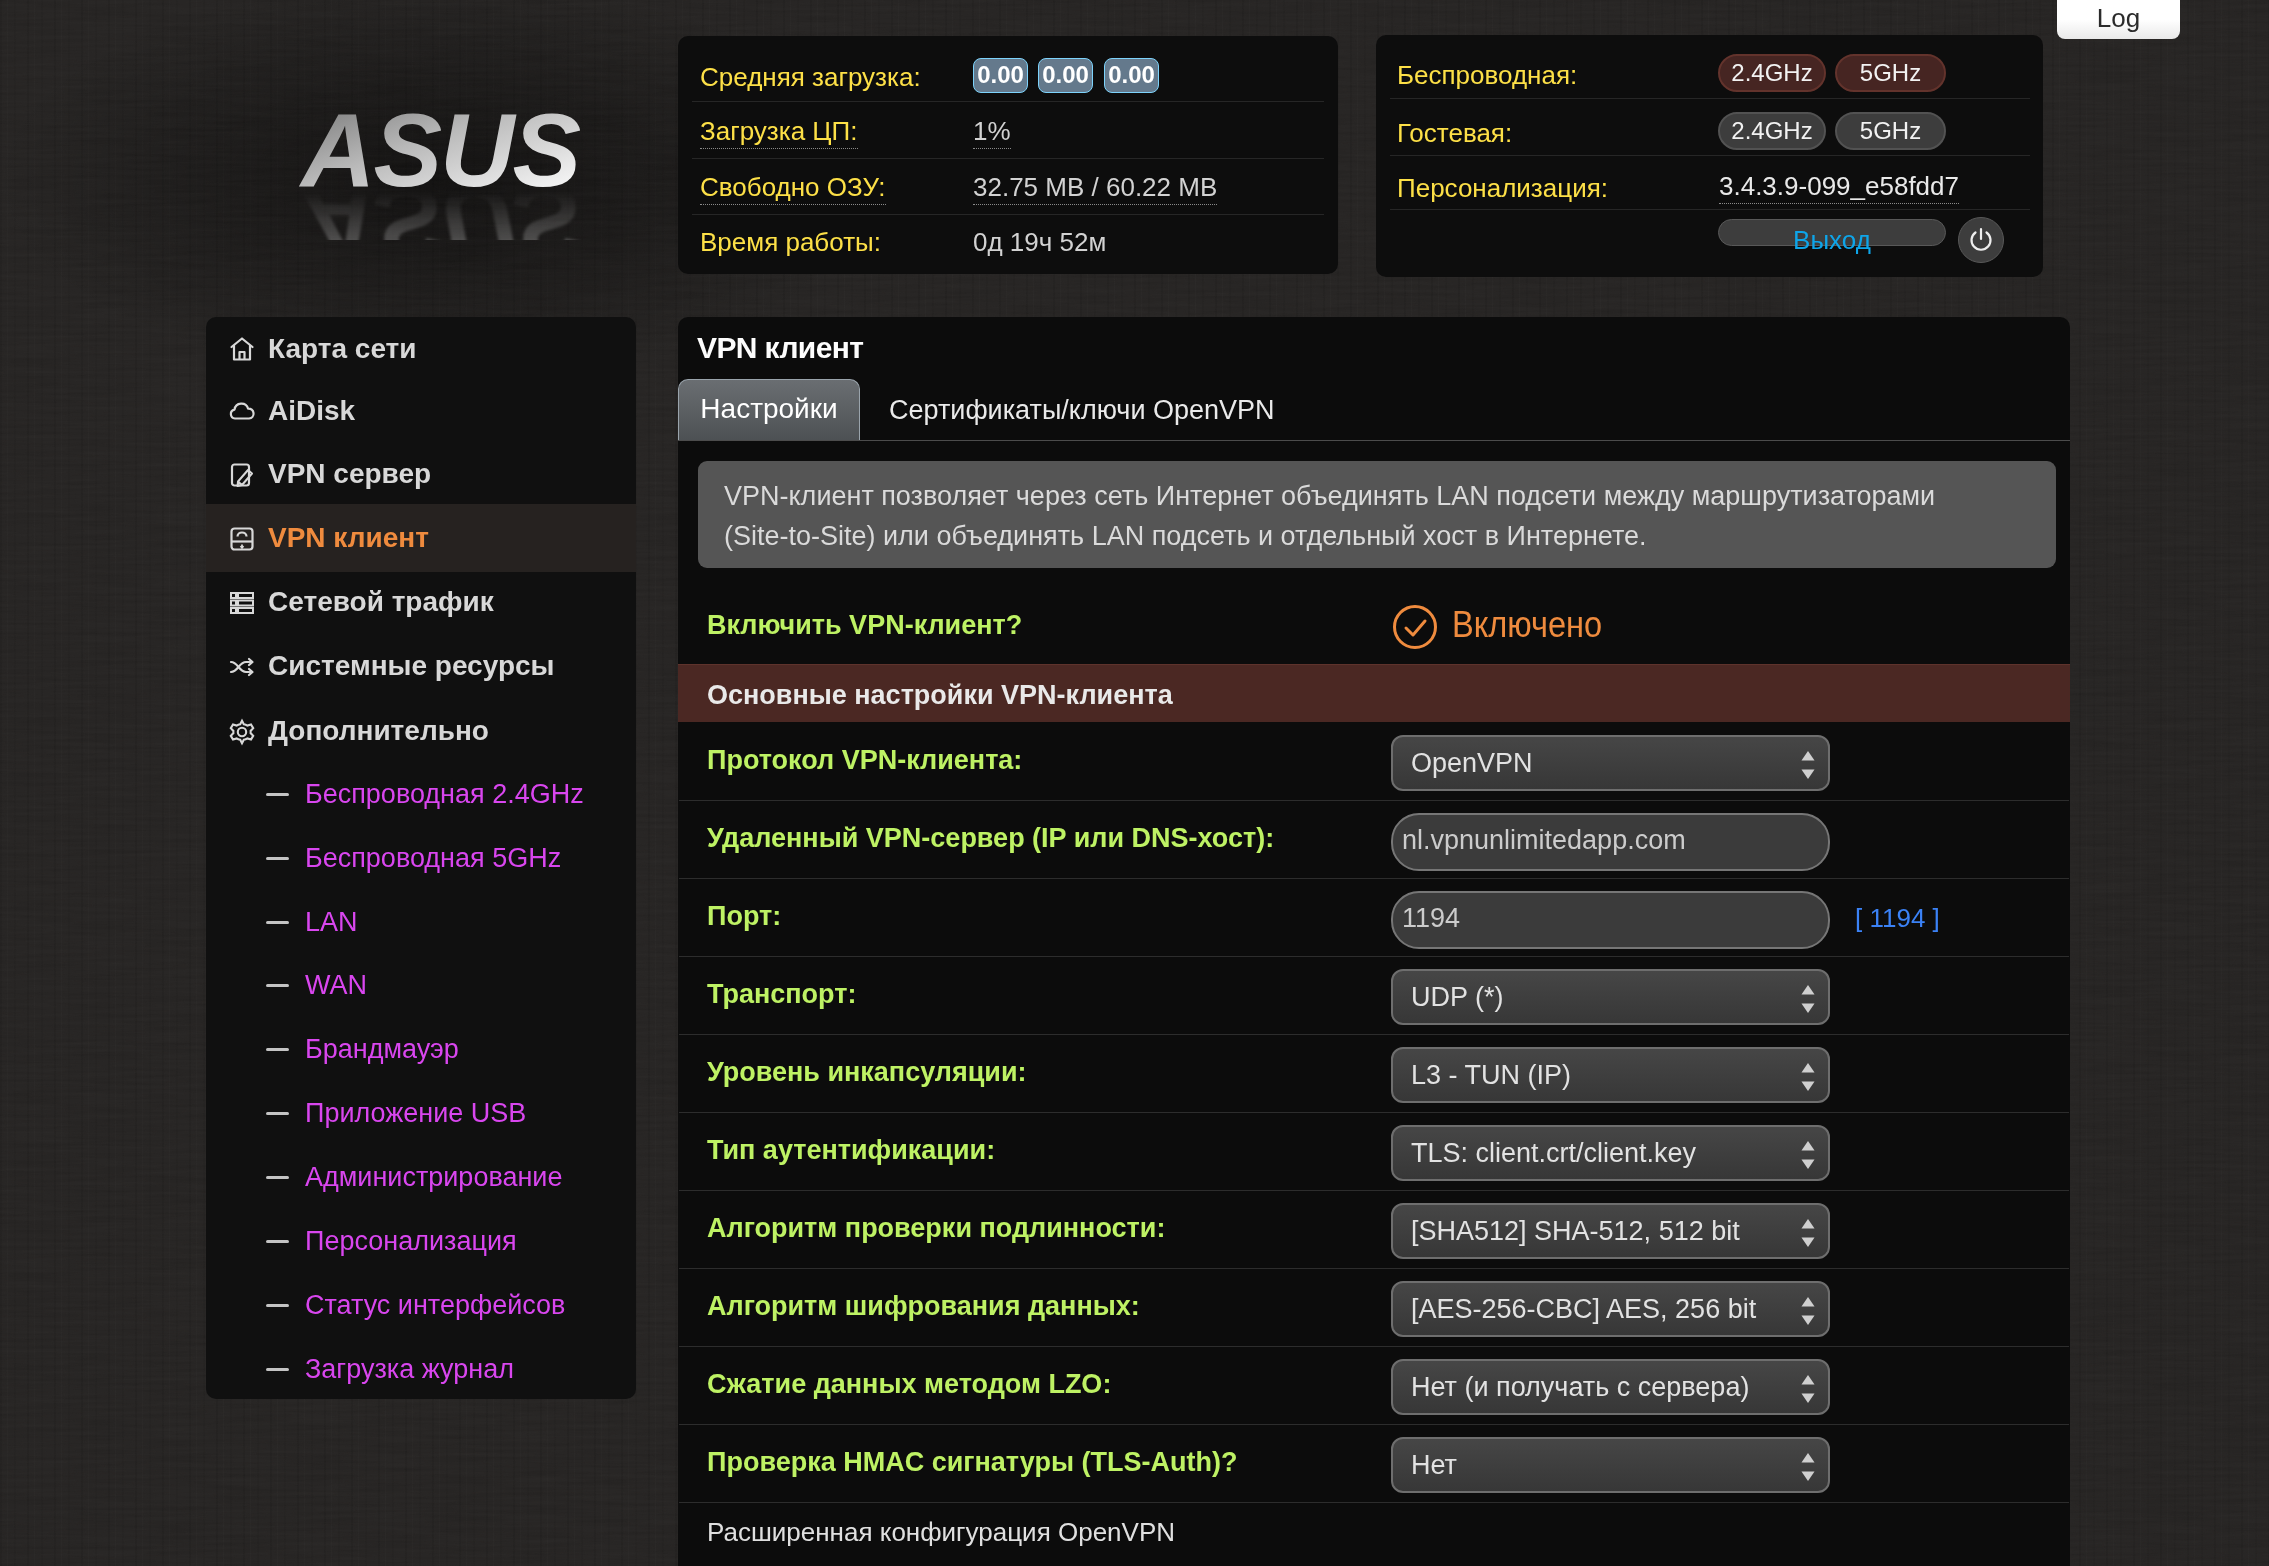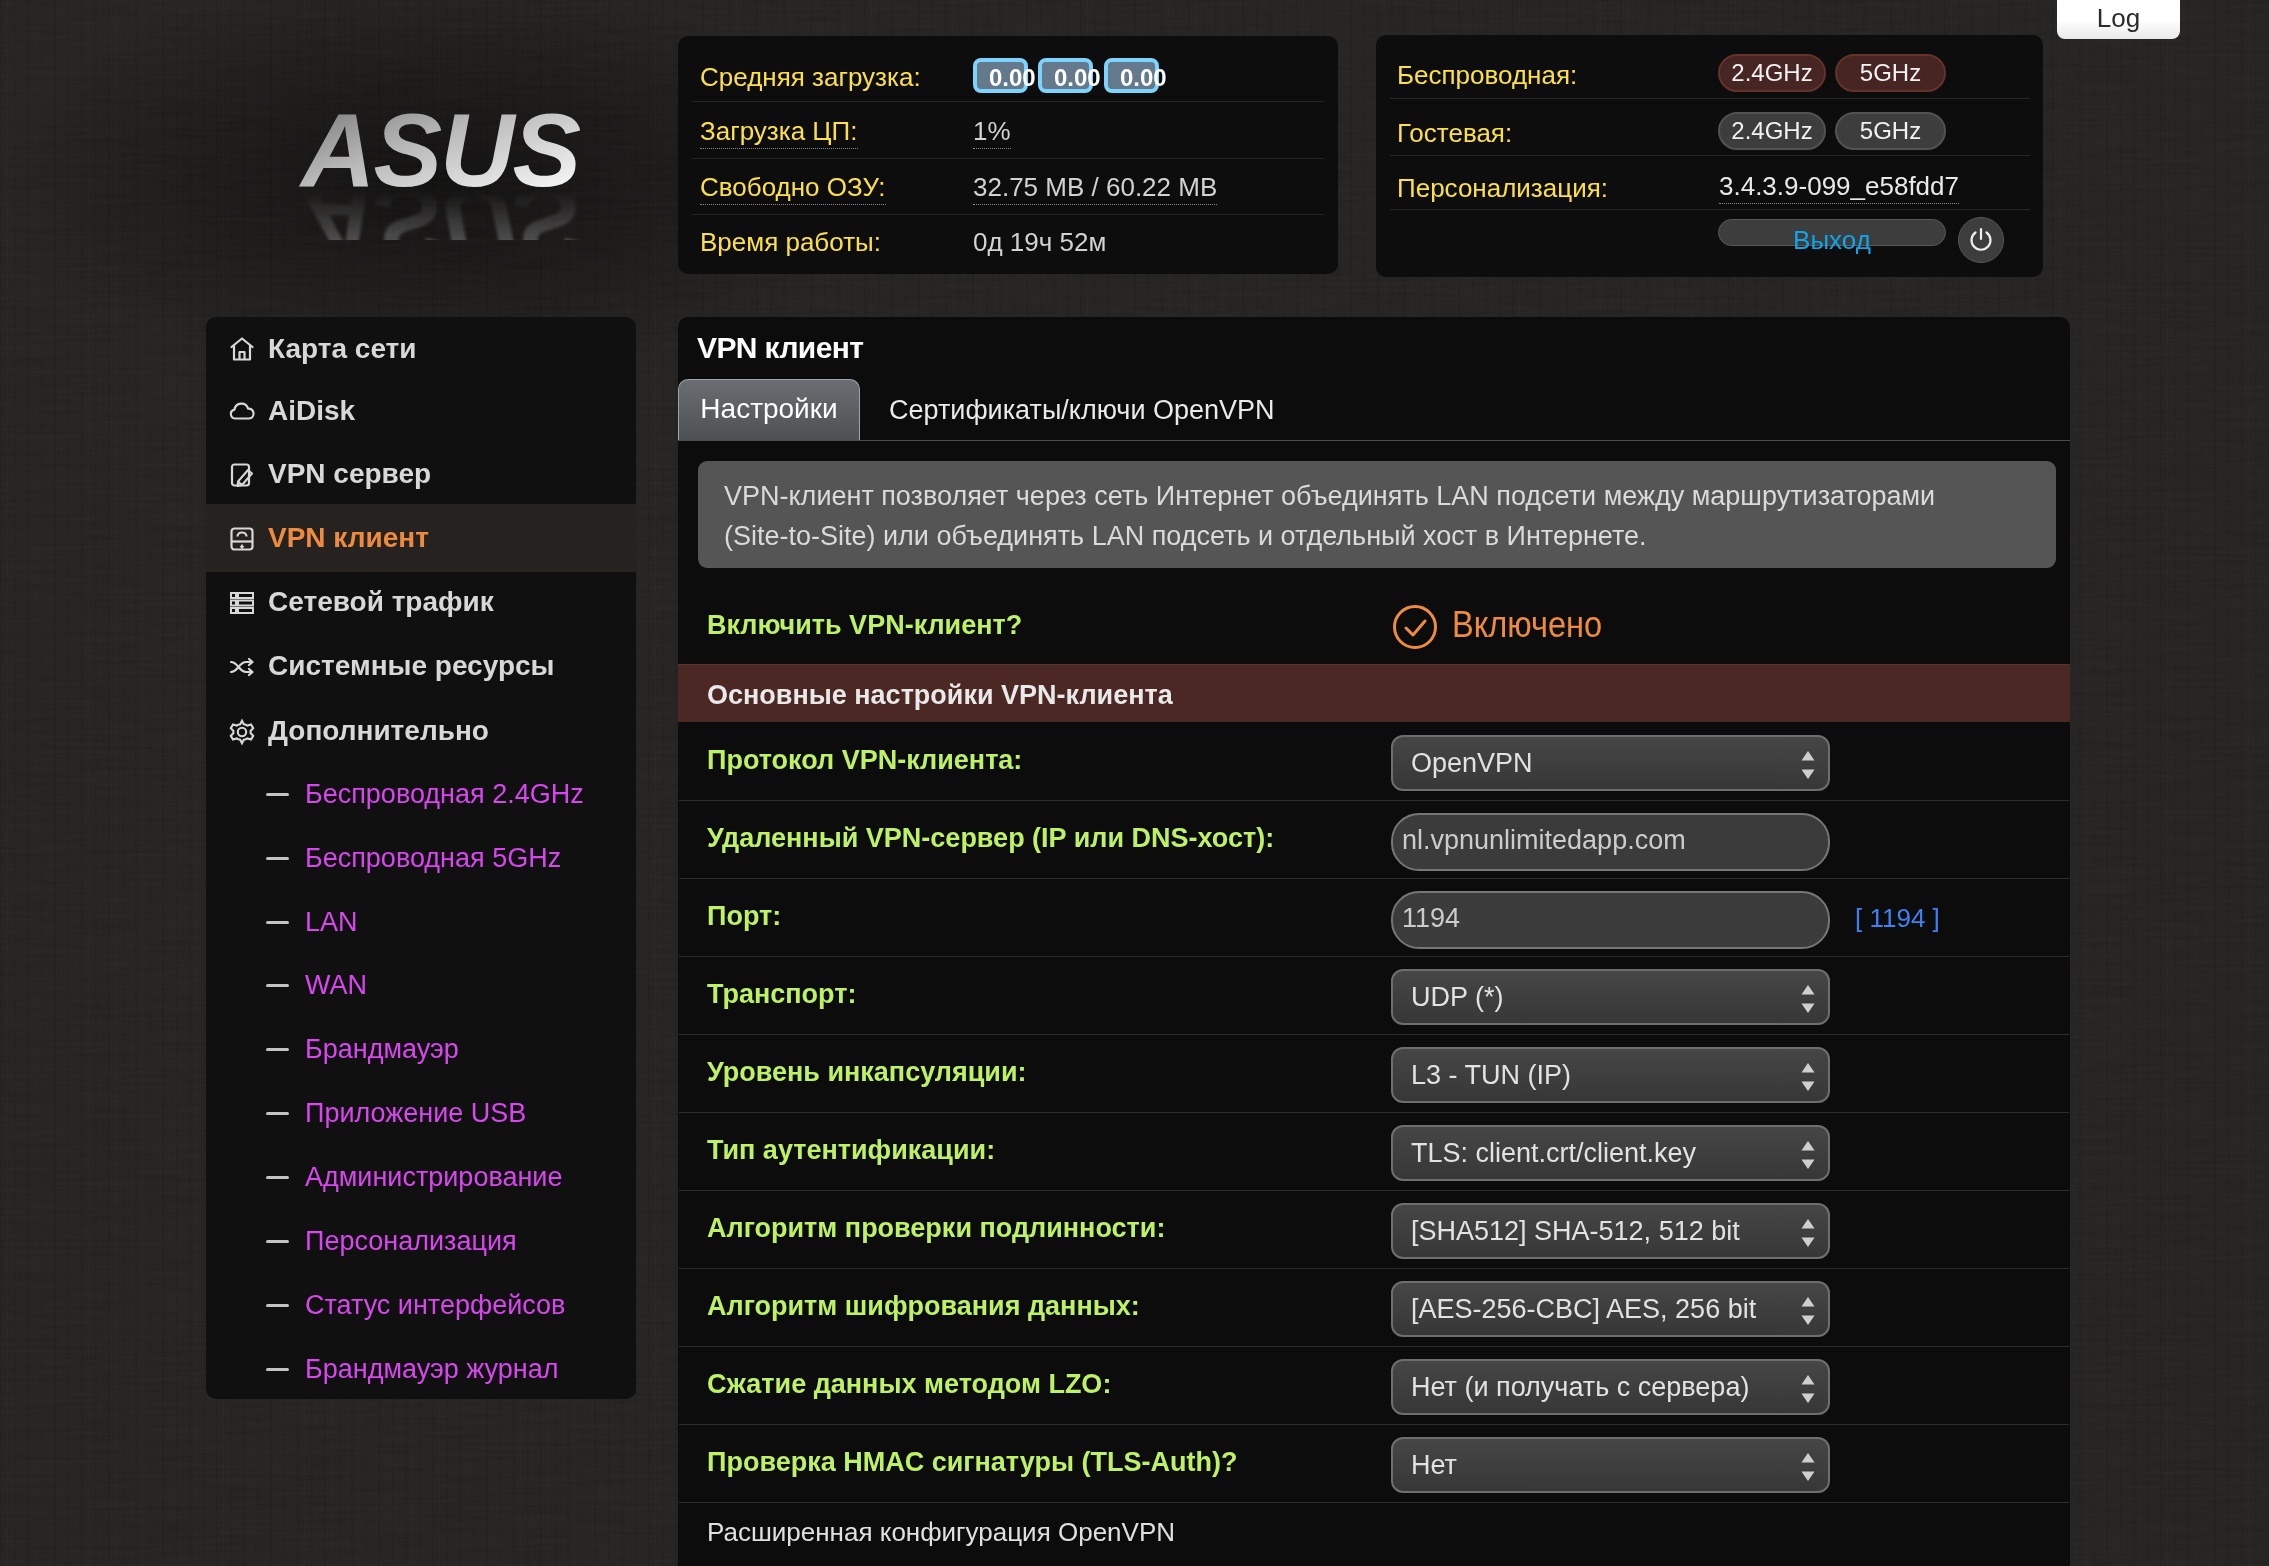--- a/index.html
+++ b/index.html
@@ -12,22 +12,22 @@
     background-image:
       radial-gradient(ellipse 620px 280px at 440px 180px, rgba(0,0,0,0.55), rgba(0,0,0,0) 72%),
       repeating-linear-gradient(90deg, rgba(0,0,0,0.08) 0 2px, rgba(0,0,0,0) 2px 7px, rgba(255,255,255,0.010) 7px 8px, rgba(0,0,0,0) 8px 14px, rgba(0,0,0,0.05) 14px 16px, rgba(0,0,0,0) 16px 27px);
   }
   .abs { position:absolute; }
   .panel { position:absolute; background:#0d0d0d; border-radius:10px; }
   .lbl { position:absolute; font-size:26px; color:#fde047; white-space:nowrap; }
   .val { position:absolute; font-size:26px; color:#d2d2d2; white-space:nowrap; }
   .dot { border-bottom:1px dotted #8a8a8a; padding-bottom:2px; }
   .sep { position:absolute; height:1px; background:#262626; }
-  .badge { position:absolute; width:55px; height:35px; background:#64798c; border:4px solid #7dd3fc;
-           border-radius:8px; color:#fff; font-weight:bold; font-size:24px; text-align:center; line-height:32px;padding-left:12px; }
+  .badge { position:absolute; width:55px; height:35px; background:#64798c; border:1px solid #7dd3fc;
+           border-radius:8px; color:#fff; font-weight:bold; font-size:24px; text-align:center; line-height:32px; }
   .pillr { position:absolute; height:38px; background:#462522; border:2px solid #63332c; border-radius:19px;
            color:#f2f2f2; font-size:24px; text-align:center; line-height:33px; }
   .pillg { position:absolute; height:38px; background:#3d3d3d; border:2px solid #525252; border-radius:19px;
            color:#f2f2f2; font-size:24px; text-align:center; line-height:33px; }
   .mi { position:absolute; left:268px; font-size:28px; font-weight:bold; color:#d8d8d8; white-space:nowrap; }
   .si { position:absolute; left:305px; font-size:27px; color:#d946ef; white-space:nowrap; }
   .dash { position:absolute; left:266px; width:23px; height:3px; background:#c4c4c4; border-radius:2px; }
   .icn { position:absolute; left:228px; }
   .flbl { position:absolute; left:707px; font-size:27px; font-weight:bold; color:#bef264; white-space:nowrap; }
   .fsep { position:absolute; left:679px; width:1390px; height:1px; background:#2d2d2d; }
@@ -181,21 +181,21 @@
 <div class="si" style="top:1034px;">Брандмауэр</div>
 <div class="dash" style="top:1112px;"></div>
 <div class="si" style="top:1098px;">Приложение USB</div>
 <div class="dash" style="top:1176px;"></div>
 <div class="si" style="top:1162px;">Администрирование</div>
 <div class="dash" style="top:1240px;"></div>
 <div class="si" style="top:1226px;">Персонализация</div>
 <div class="dash" style="top:1304px;"></div>
 <div class="si" style="top:1290px;">Статус интерфейсов</div>
 <div class="dash" style="top:1368px;"></div>
-<div class="si" style="top:1354px;">Брандмауэр журнал</div>
+<div class="si" style="top:1354px;">Загрузка журнал</div>
 
 <div class="panel" style="left:678px; top:317px; width:1392px; height:1249px; background:#0c0c0c; border-radius:10px 10px 0 0;"></div>
 <div class="abs" style="left:697px; top:331px; font-size:30px; font-weight:bold; color:#fdfdfd; letter-spacing:-0.6px;">VPN клиент</div>
 
 <div class="abs" style="left:678px; top:440px; width:1392px; height:1px; background:#4c4c4c;"></div>
 <div class="abs" style="left:678px; top:379px; width:182px; height:61px; background:linear-gradient(180deg,#6a6e72,#4d5154); border:1px solid #9aa4ac; border-bottom:none; border-radius:10px 10px 0 0; color:#ffffff; font-size:28px; text-align:center; line-height:58px;">Настройки</div>
 <div class="abs" style="left:889px; top:395px; font-size:27px; color:#eaeaea;">Сертификаты/ключи OpenVPN</div>
 
 <div class="abs" style="left:698px; top:461px; width:1358px; height:107px; background:#555555; border-radius:9px; color:#dadada; font-size:27px; line-height:40px; padding:15px 26px;">VPN-клиент позволяет через сеть Интернет объединять LAN подсети между маршрутизаторами<br>(Site-to-Site) или объединять LAN подсеть и отдельный хост в Интернете.</div>
 

